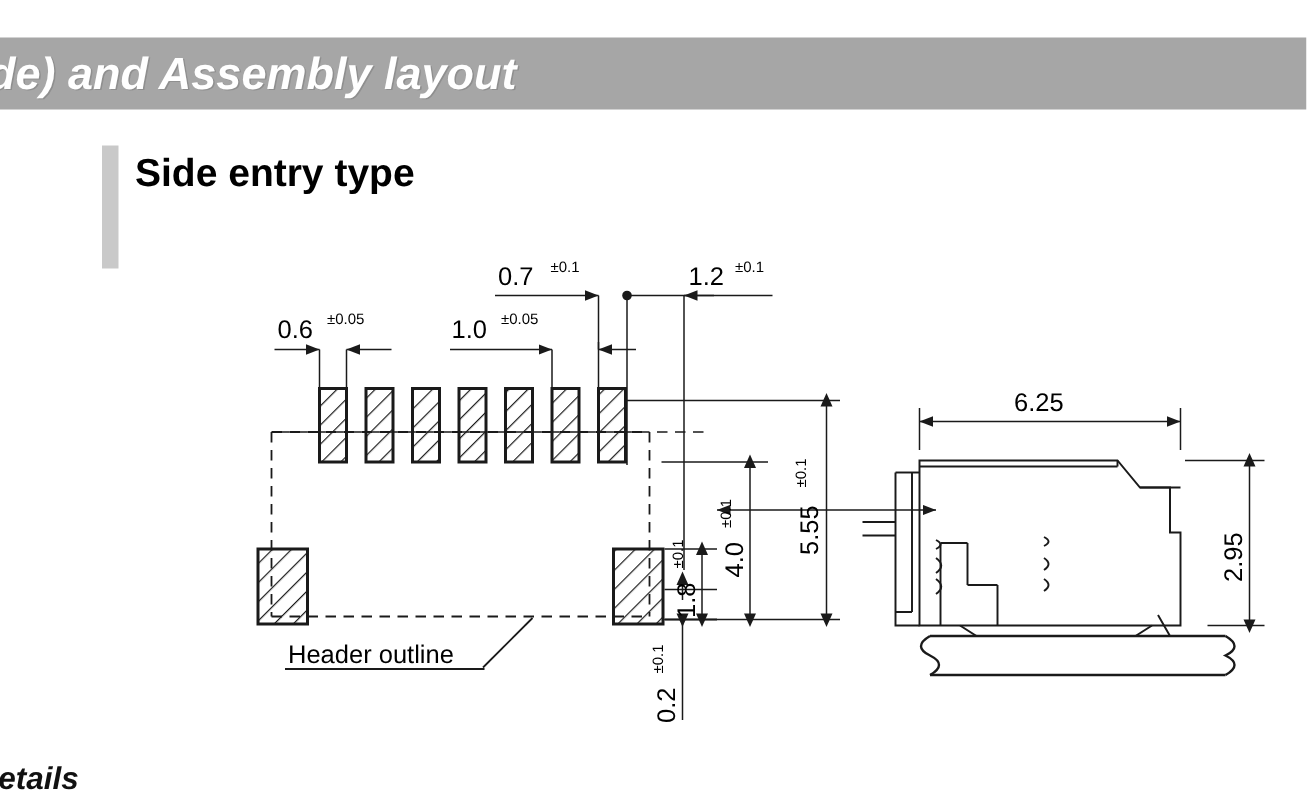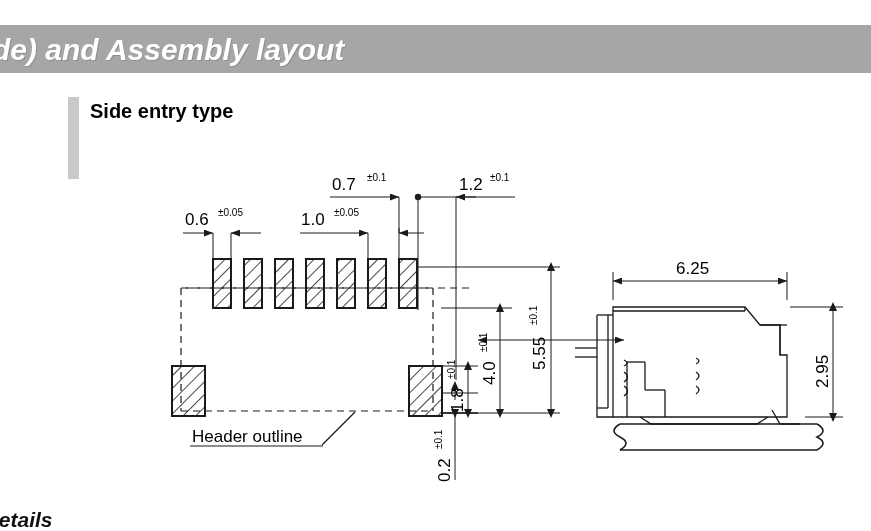--- a/index.html
+++ b/index.html
@@ -10,21 +10,21 @@
   .header-band{position:absolute;left:0;top:25px;width:871px;height:48px;
                background:#a6a6a6;}
   .header-title{position:absolute;left:-8px;top:30px;width:600px;height:40px;
                 font-size:30px;font-weight:bold;font-style:italic;color:#ffffff;
                 line-height:40px;letter-spacing:0px;white-space:nowrap;
                 text-shadow:1px 1px 0 rgba(120,120,120,.5);}
 
   
   .sec-bar{position:absolute;left:68px;top:97px;width:11px;height:82px;
            background:#c9c9c9;}
-  .sec-title{position:absolute;left:90px;top:100px;font-size:20px;
+  .sec-title{position:absolute;left:90px;top:100px;font-size:26px;
              font-weight:bold;color:#000;white-space:nowrap;}
 
   
   .dwg{position:absolute;left:0;top:0;width:871px;height:531px;}
 
   
   .bottom-text{position:absolute;left:-14px;top:508px;font-size:21px;
                font-style:italic;font-weight:bold;color:#111;white-space:nowrap;}
 </style>
 </head>

